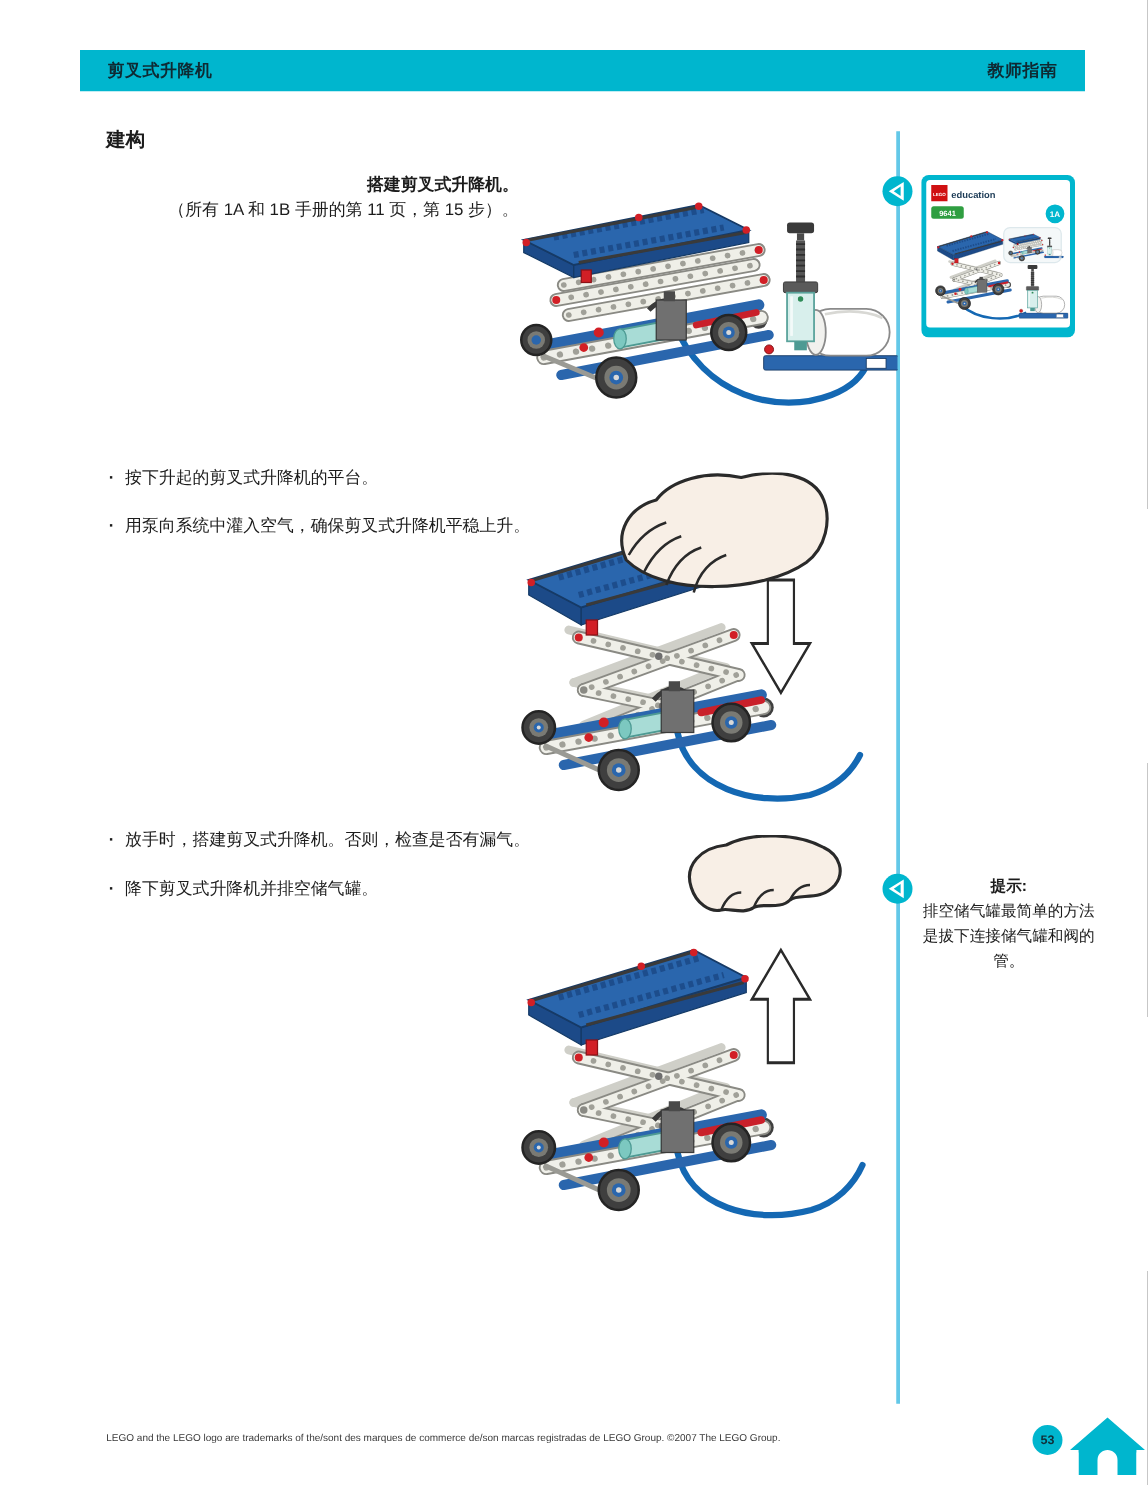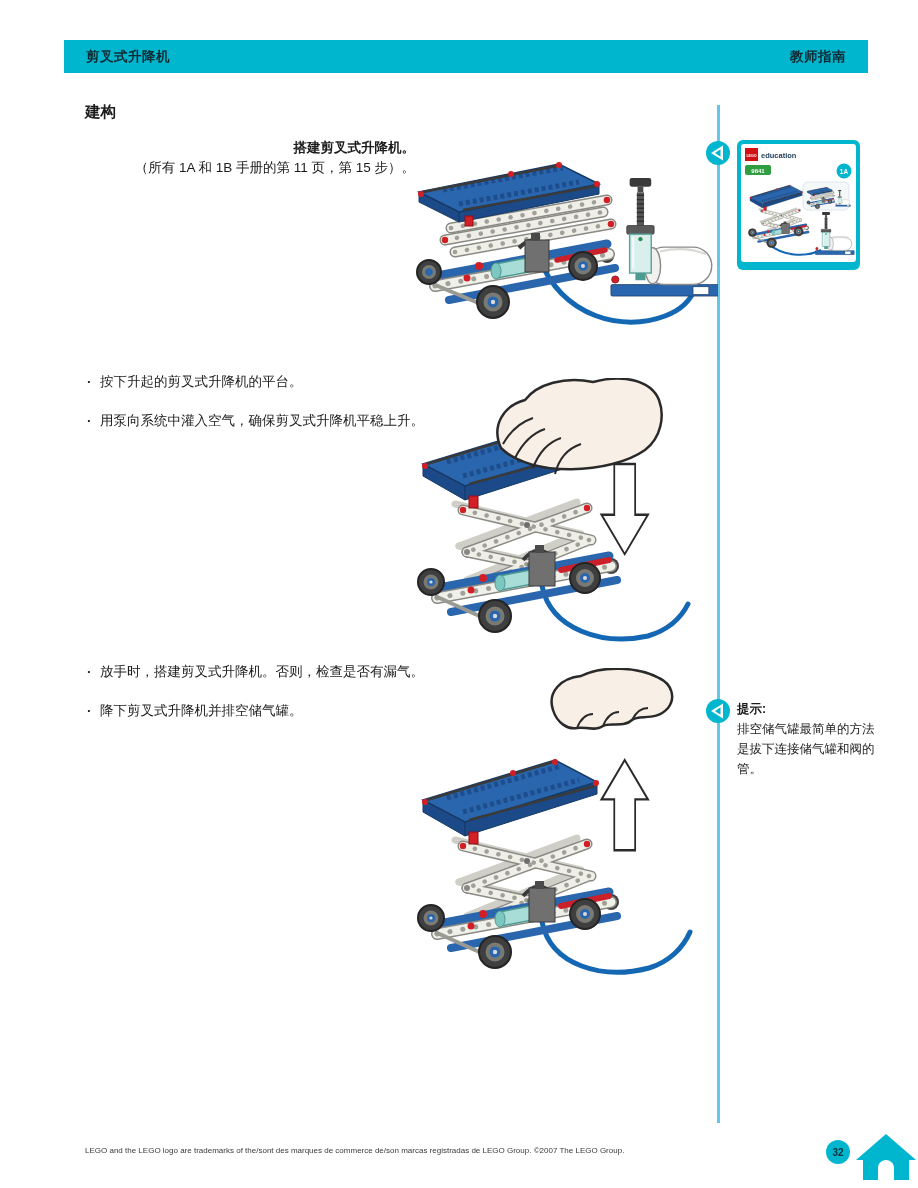--- a/index.html
+++ b/index.html
@@ -17,21 +17,21 @@
   .bullets{position:absolute;left:85px;width:340px;font-size:13.5px;line-height:20px;margin:0;padding:0;list-style:none;}
   .bullets li{position:relative;padding-left:15px;margin-bottom:19px;}
   .bullets li::before{content:"\00b7";position:absolute;left:2px;top:0;font-weight:bold;}
   .bullets1{top:372px;} .bullets2{top:662px;}
   
   .v-line{position:absolute;left:717px;top:105px;width:3px;height:1018px;background:#63c8e8;}
   .nav-arrow{position:absolute;width:26px;height:26px;}
   .nav-arrow-1{left:705px;top:140px;} .nav-arrow-2{left:705px;top:698px;}
   .thumb{position:absolute;left:737px;top:140px;width:123px;height:130px;}
   
-  .tip{position:absolute;left:737px;top:699px;width:140px;font-size:12.5px;line-height:20px;}
+  .tip{position:absolute;left:737px;top:699px;width:140px;font-size:12.5px;line-height:20px;text-align:center;}
   .tip .tip-label{font-weight:bold;display:block;}
   
   .fig{position:absolute;}
   .fig1{left:393px;top:142px;width:325px;height:205px;}
   .fig2{left:393px;top:378px;width:325px;height:275px;}
   .fig3{left:393px;top:668px;width:325px;height:320px;}
   
   .footer-legal{position:absolute;left:85px;top:1146px;width:640px;font-size:8px;color:#3a3a3a;}
   .page-badge{position:absolute;left:826px;top:1140px;width:24px;height:24px;border-radius:50%;
               background:#00b6ce;display:flex;align-items:center;justify-content:center;
@@ -327,20 +327,20 @@
   </div>
 
   <svg class="fig fig3" viewBox="0 0 325 320">
     <path d="M149,254 C158,298 210,312 256,300 C276,294 290,280 297,264" fill="none" stroke="#1468b3" stroke-width="5" stroke-linecap="round"></path>
     <use href="#cart-raised" transform="translate(20,88)"></use>
     <use href="#hand-open" transform="translate(150,2)"></use>
     <use href="#arrow-hollow-up" transform="translate(212,92) scale(0.58,0.82)"></use>
   </svg>
 
   <div class="footer-legal">LEGO and the LEGO logo are trademarks of the/sont des marques de commerce de/son marcas registradas de LEGO Group. ©2007 The LEGO Group.</div>
-  <div class="page-badge">32</div>
+  <div class="page-badge">53</div>
   <svg class="home-icon" viewBox="0 0 64 48">
     <polygon points="32,2 62,28 55,28 55,30 9,30 9,28 2,28" fill="#00b6ce"></polygon>
     <rect x="9" y="24" width="46" height="24" fill="#00b6ce"></rect>
     <path d="M24,48 L24,36 C24,31 28,28 32,28 C36,28 40,31 40,36 L40,48 Z" fill="#ffffff"></path>
   </svg>
 
 </div>
 
 </body></html>

